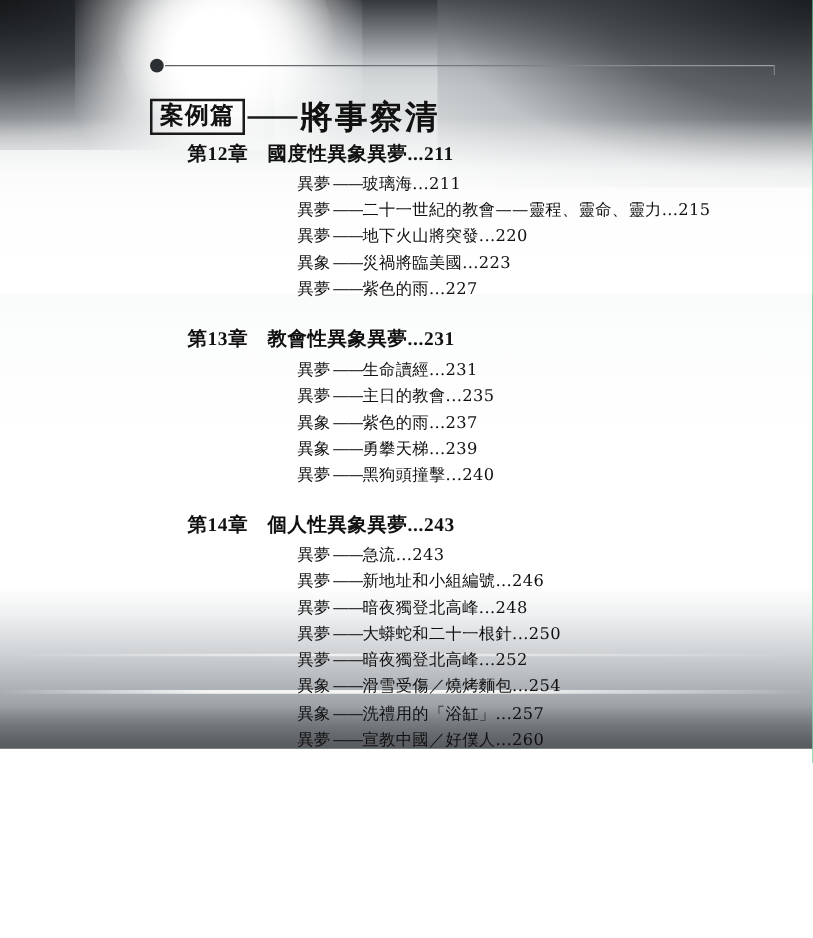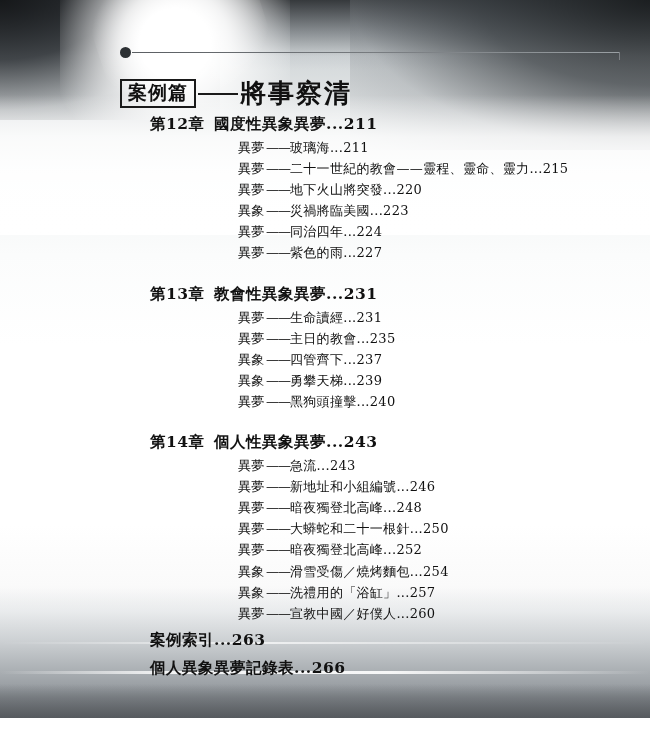--- a/index.html
+++ b/index.html
@@ -10,21 +10,21 @@
     width: 650px;
     height: 750px;
     font-family: "DejaVu Serif", "Liberation Serif", serif;
     background: #ffffff;
     overflow: hidden;
   }
 
   .page {
     position: relative;
     width: 650px;
-    height: 718px;
+    height: 599px;
     overflow: hidden;
     background: #22c55e;
   }
 
   
   .bg-sky {
     position: absolute;
     left: 0; top: 0;
     width: 650px; height: 750px;
     background:
@@ -185,20 +185,21 @@
   }
   .chapter-title {
     display: flex;
     align-items: center;
     margin-left: 150px;
     font-size: 15.5px;
     font-weight: bold;
     color: #111;
     letter-spacing: 0.5px;
     line-height: 1.5;
+    font-family: Liberation Serif, serif;
   }
   .chapter-title .chap-no {
     width: 64px;
     flex: 0 0 64px;
   }
   .chapter-title .chap-name {
     white-space: nowrap;
   }
 
   .entries {
@@ -279,42 +280,39 @@
           <div class="entry">
             <span class="etype">異夢</span><span class="edash">——</span><span>二十一世紀的教會——靈程、靈命、靈力...215</span>
           </div>
           <div class="entry">
             <span class="etype">異夢</span><span class="edash">——</span><span>地下火山將突發...220</span>
           </div>
           <div class="entry">
             <span class="etype">異象</span><span class="edash">——</span><span>災禍將臨美國...223</span>
           </div>
           <div class="entry">
-            <span class="etype">異夢</span><span class="edash">——</span><span>同治四年...224</span>
-          </div>
-          <div class="entry">
             <span class="etype">異夢</span><span class="edash">——</span><span>紫色的雨...227</span>
           </div>
         </div>
       </div>
 
       <div class="chapter">
         <div class="chapter-title">
           <span class="chap-no">第13章</span>
           <span class="chap-name">教會性異象異夢...231</span>
         </div>
         <div class="entries">
           <div class="entry">
             <span class="etype">異夢</span><span class="edash">——</span><span>生命讀經...231</span>
           </div>
           <div class="entry">
             <span class="etype">異夢</span><span class="edash">——</span><span>主日的教會...235</span>
           </div>
           <div class="entry">
-            <span class="etype">異象</span><span class="edash">——</span><span>四管齊下...237</span>
+            <span class="etype">異象</span><span class="edash">——</span><span>紫色的雨...237</span>
           </div>
           <div class="entry">
             <span class="etype">異象</span><span class="edash">——</span><span>勇攀天梯...239</span>
           </div>
           <div class="entry">
             <span class="etype">異夢</span><span class="edash">——</span><span>黑狗頭撞擊...240</span>
           </div>
         </div>
       </div>
 

